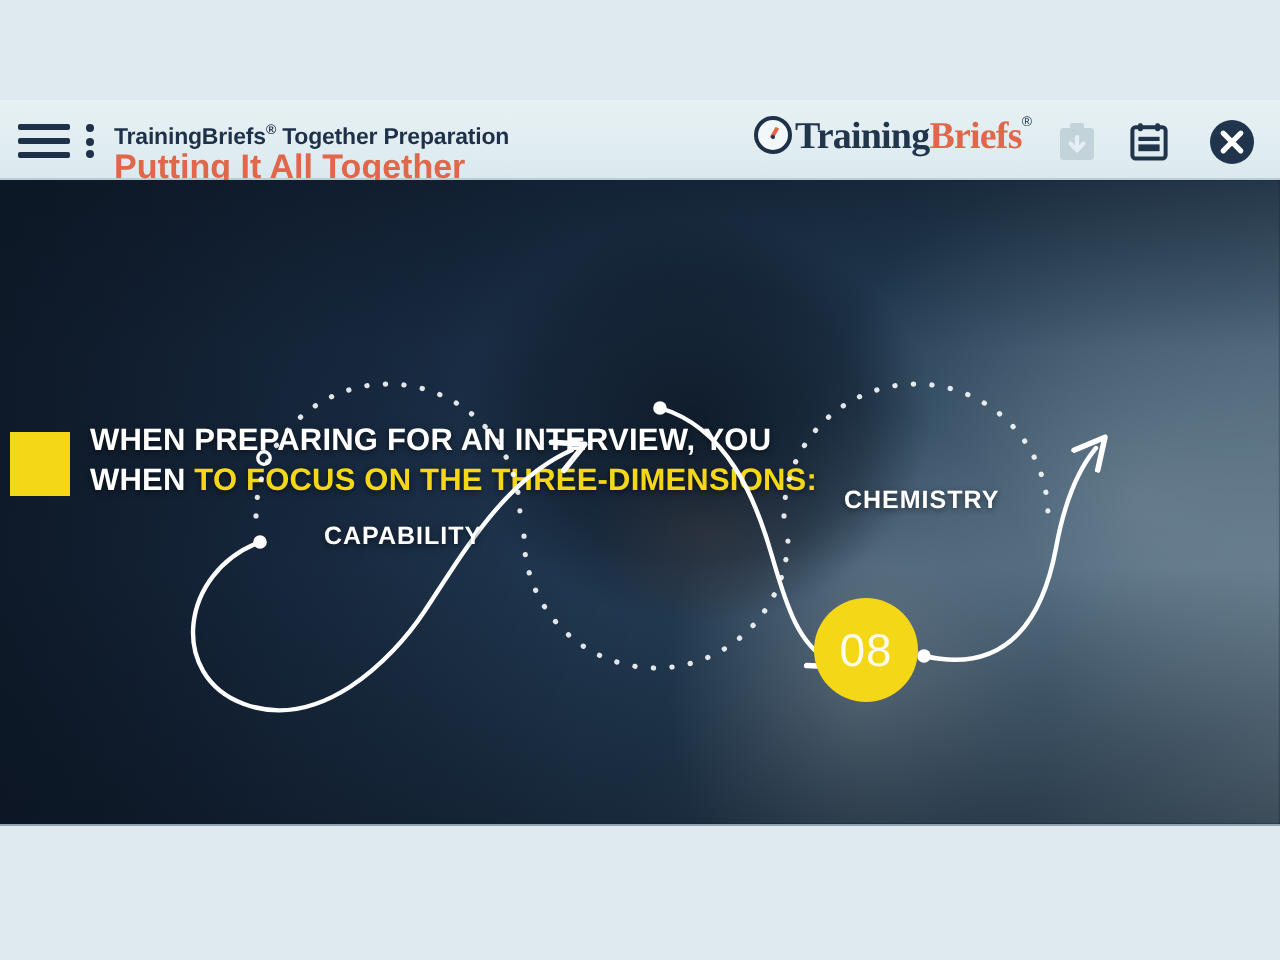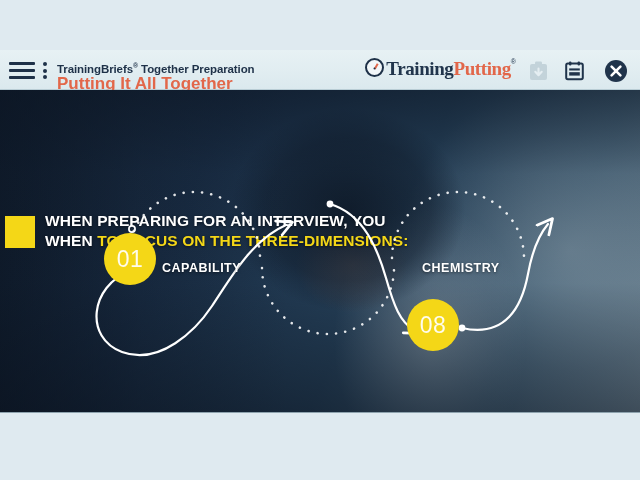--- a/index.html
+++ b/index.html
@@ -251,21 +251,21 @@
     position: absolute;
     font-size: 12.5px;
     font-weight: bold;
     color: #ffffff;
     letter-spacing: 0.5px;
     white-space: nowrap;
     text-shadow: 0 1px 3px rgba(0,0,0,0.5);
   }
   #label-1 { left: 162px; top: 261px; text-align: right; }
   #label-2 { left: 284px; top: 261px; }
-  #label-3 { left: 422px; top: 261px; }
+  #label-3 { left: 422px; top: 243px; }
 
   #footer-area {
     position: absolute;
     left: 0;
     top: 412px;
     width: 640px;
     height: 68px;
     background: #dfeaf0;
     border-top: 1px solid #8ea3ae;
   }
@@ -290,21 +290,21 @@
     </div>
 
     <div id="title-block">
       <div id="course-title"><span>TrainingBriefs</span><sup>®</sup><span> Together Preparation</span></div>
       <div id="lesson-title">Putting It All Together</div>
     </div>
 
     <div id="logo">
       <div id="logo-mark"></div>
       <span id="logo-training">Training</span>
-        <span id="logo-briefs">Putting</span>
+        <span id="logo-briefs">Briefs</span>
         <span id="logo-reg">®</span>
     </div>
 
     <div class="hdr-icon" id="icon-download">
       <svg width="19" height="20" viewBox="0 0 19 20" aria-hidden="true">
         <rect x="1" y="3" width="17" height="16" rx="2" fill="#c3d3da"></rect>
         <rect x="6" y="0.5" width="7" height="4" rx="1.2" fill="#c3d3da"></rect>
         <path d="M9.5 7.5 L9.5 13.5 M6.3 10.8 L9.5 14.2 L12.7 10.8" stroke="#e5eef2" stroke-width="2.1" fill="none" stroke-linecap="round" stroke-linejoin="round"></path>
       </svg>
     </div>
@@ -361,20 +361,19 @@
 
     <path d="M462,238 C506,248 522,216 528,184
              C532,162 538,146 548,134" fill="none" stroke="#ffffff" stroke-width="2.2" stroke-linecap="round" marker-end="url(#arrowhead)"></path>
 
     <circle cx="132" cy="139" r="3.1" fill="none" stroke="#ffffff" stroke-width="1.7"></circle>
     <circle cx="130" cy="181" r="3.4" fill="#ffffff"></circle>
     <circle cx="330" cy="114" r="3.4" fill="#ffffff"></circle>
     <circle cx="462" cy="238" r="3.4" fill="#ffffff"></circle>
   </svg>
 
-  <div class="bubble" id="bubble-1">01</div>
   <div class="bubble" id="bubble-3">08</div>
 
   <div class="step-label" id="label-1">CAPABILITY</div>
   <div class="step-label" id="label-3">CHEMISTRY</div>
 
   <div id="footer-area"></div>
 </div>
 
 </body></html>

